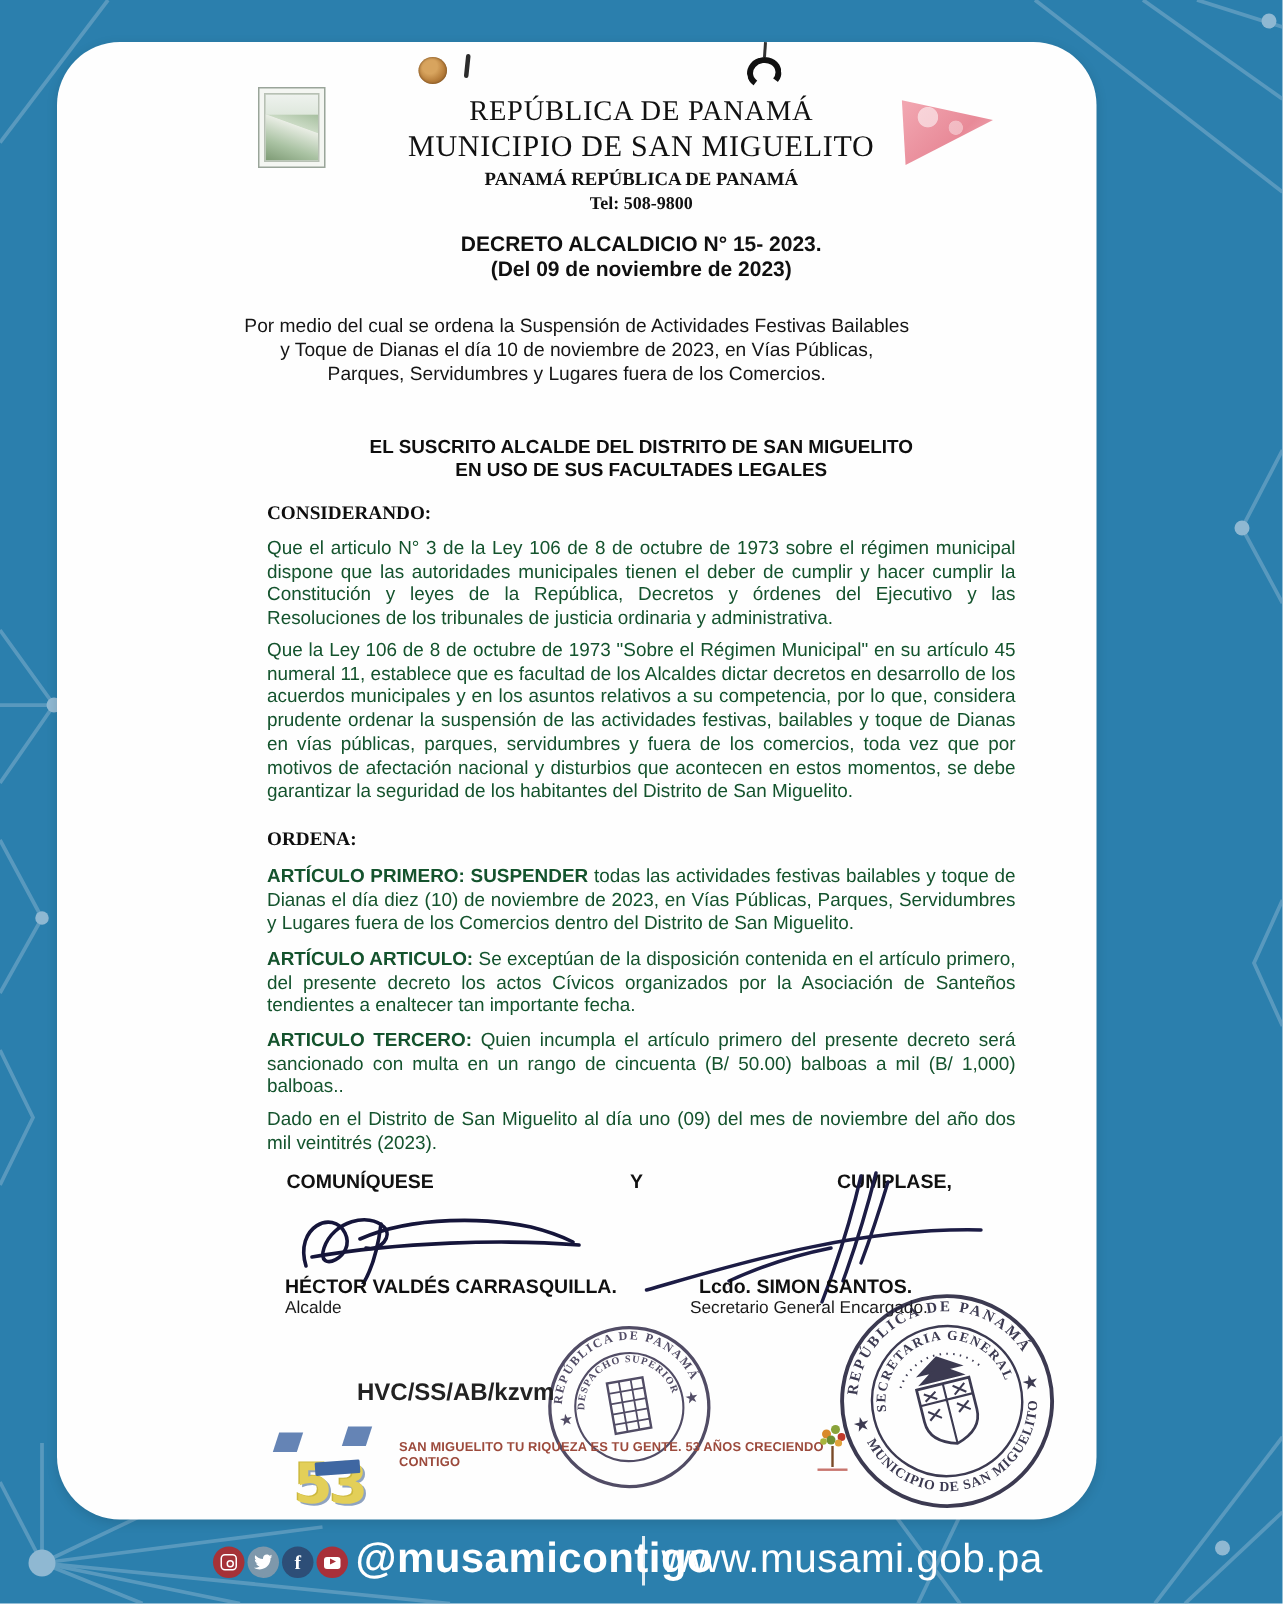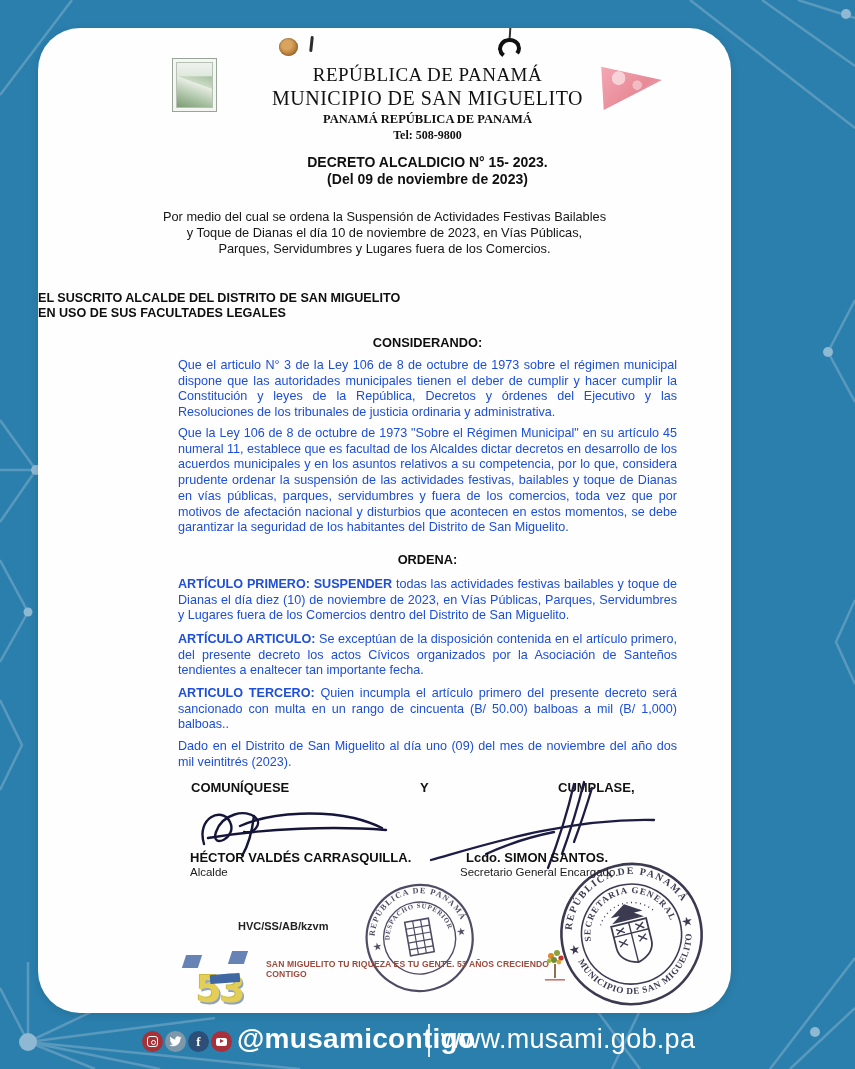--- a/index.html
+++ b/index.html
@@ -56,43 +56,43 @@
       radial-gradient(circle at 60% 45%, rgba(255,255,255,.4) 0 10%, transparent 11%),
       linear-gradient(135deg,#f3aab4,#e88a98 60%,#f2b6bd);
     clip-path:polygon(2% 6%, 100% 34%, 6% 98%); }
 
   .title { position:absolute; left:0; top:126px; width:779px; text-align:center;
     font-weight:bold; font-size:14px; line-height:17px; color:#101010; }
 
   .subject { position:absolute; left:50%; top:181px; transform:translateX(-50%);
     width:446px; text-align:center; font-size:12.8px; line-height:16px; color:#151515; }
 
-  .issuer { position:absolute; left:0; top:263px; width:779px; 
+  .issuer { position:absolute; left:0; top:263px; width:779px; text-align:center;
     font-weight:bold; font-size:12.6px; line-height:15px; color:#0e0e0e; }
 
   .para { position:absolute; left:140px; width:499px; font-size:12.6px;
-    line-height:15.7px; text-align:justify; color:#1d4ed8; }
-  .center-head { position:absolute; left:140px; width:499px; text-align:center;
-    font-weight:bold; font-size:12.8px; color:#0e0e0e; }
+    line-height:15.7px; text-align:justify; color:#14532d; }
+  .center-head { position:absolute; left:140px; width:499px; 
+    font-weight:bold; font-size:12.8px; color:#0e0e0e;font-family:Liberation Serif, serif; }
 
   .b { font-weight:bold; }
 
   .commrow { position:absolute; top:752px; left:0; width:779px; font-weight:bold;
     font-size:13px; color:#111; }
   .commrow .c1 { position:absolute; left:153px; }
   .commrow .c2 { position:absolute; left:382px; }
   .commrow .c3 { position:absolute; left:520px; }
 
   .sig-name { position:absolute; font-weight:bold; font-size:13px; color:#0f0f0f; }
   .sig-role { position:absolute; font-size:11.5px; color:#1a1a1a; }
   .sigsvg { position:absolute; }
 
   .stamp { position:absolute; opacity:.88; }
 
-  .refcode { position:absolute; left:152px; top:892px; font-weight:bold; font-size:11px; color:#222;padding-left:48px; }
+  .refcode { position:absolute; left:152px; top:892px; font-weight:bold; font-size:16px; color:#222;padding-left:48px; }
 
   .logo53 { position:absolute; left:146px; top:913px; width:66px; height:50px; }
   .logo53 .bar { position:absolute; width:16px; height:13px; background:#4a6fa8; transform:skewX(-18deg); opacity:.85; }
   .logo53 .num { position:absolute; left:12px; top:-4px; font-size:37px; font-weight:bold;
     color:#e3cf58; text-shadow:1.5px 1.5px 0 #8fa3c0, -1px -1px 0 #cdb93e; letter-spacing:-2px;
     font-family:"DejaVu Sans", sans-serif;margin-top:31px; }
   .logo53 .ribbon { position:absolute; left:26px; top:33px; width:30px; height:9px;
     background:#3f67a2; transform:rotate(-4deg); border-radius:1px; }
 
   .banner-line { position:absolute; left:228px; top:931px; width:300px;

